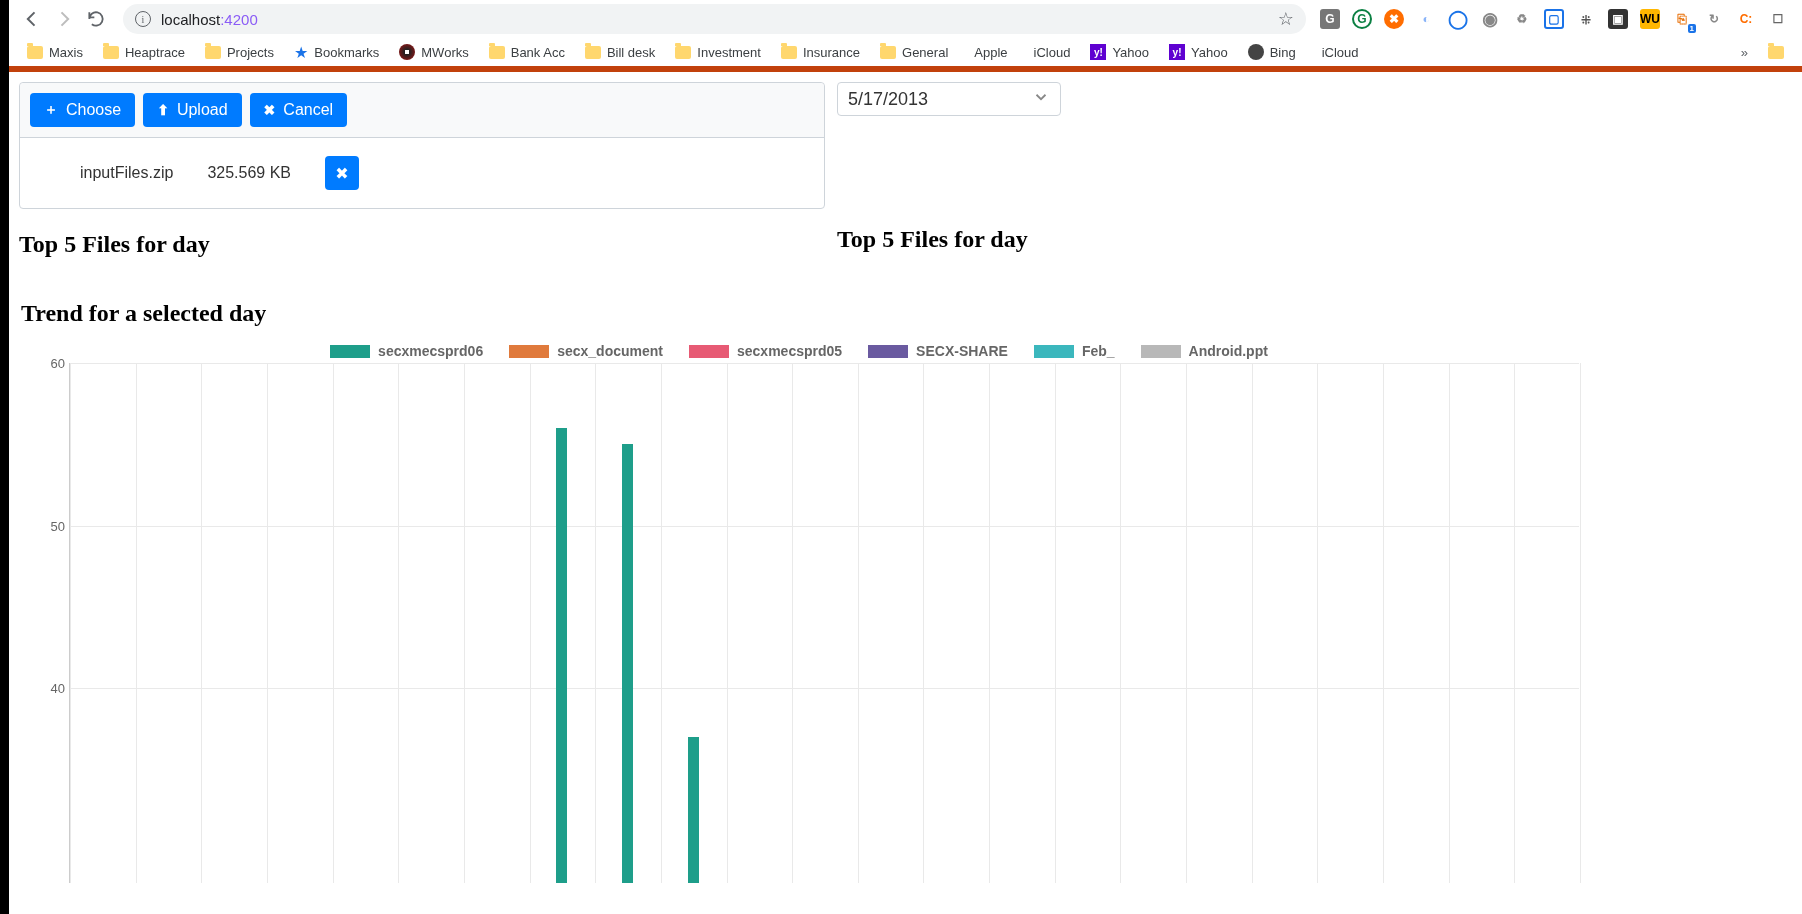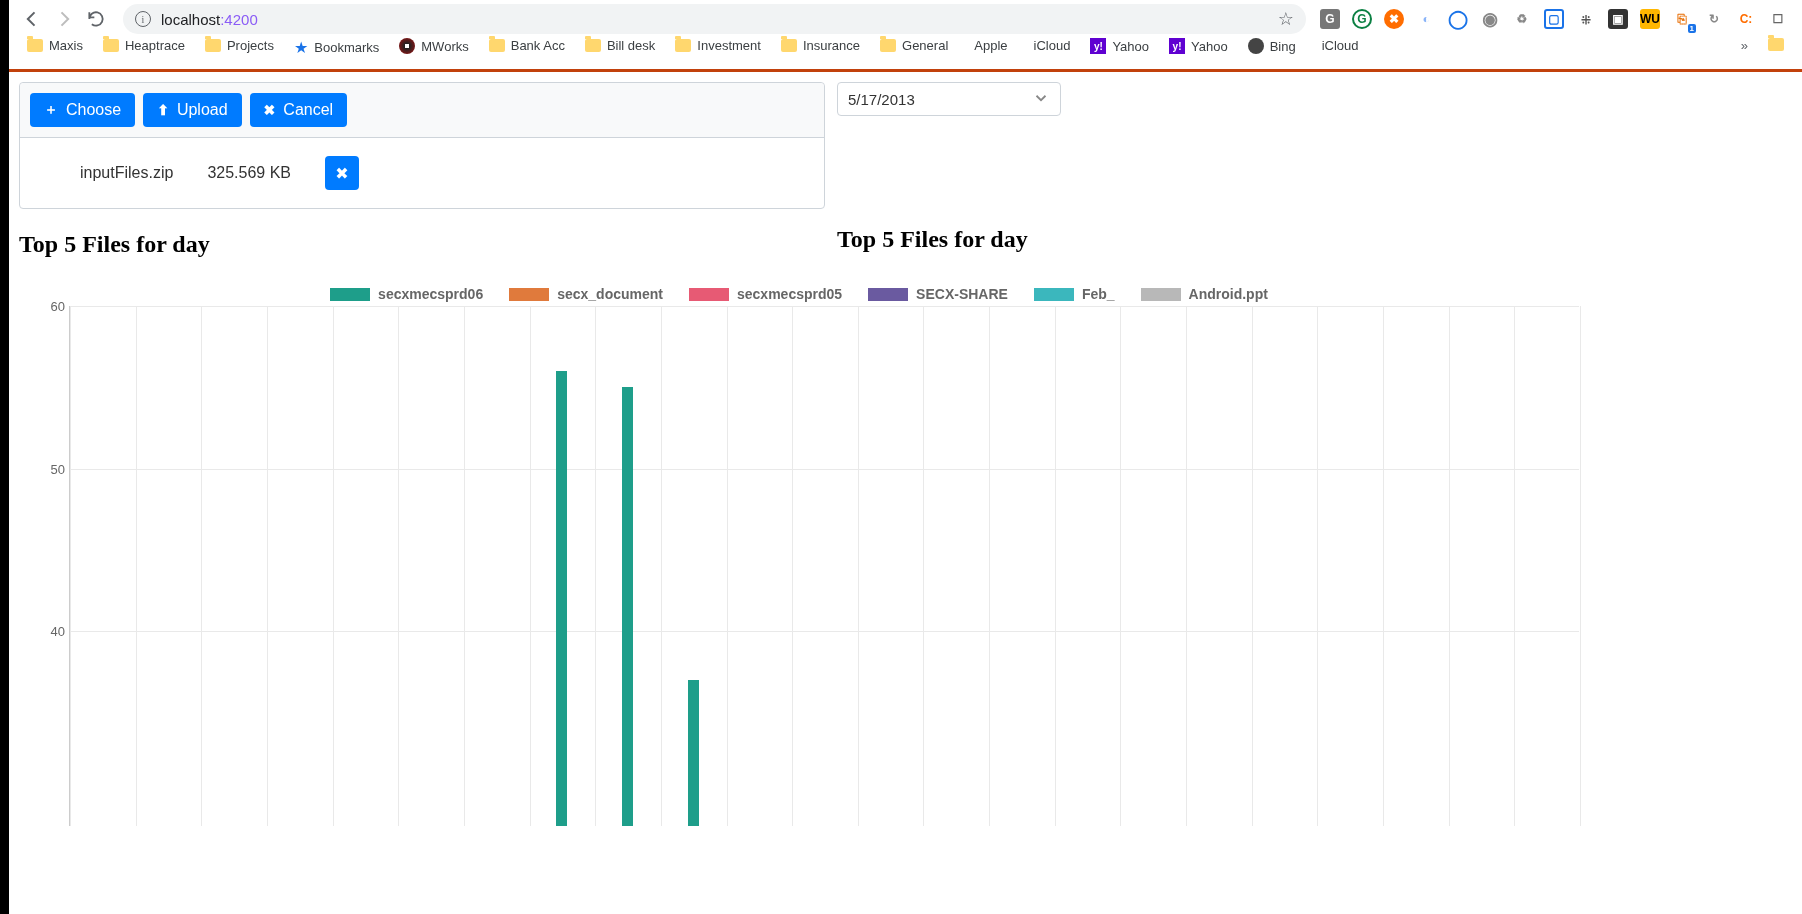--- a/index.html
+++ b/index.html
@@ -58,25 +58,25 @@
 .ext-ic {
   width: 20px; height: 20px;
   display: inline-flex; align-items: center; justify-content: center;
   font-size: 12px; font-weight: bold;
   border-radius: 3px;
 }
 
 
 .bookmarks-bar {
   display: flex;
-  align-items: flex-start;
+  align-items: center;
   height: 34px;
   padding: 0 18px;
   gap: 20px;
-  border-bottom: 3px solid #c2410c;
+  border-bottom: 6px solid #c2410c;
   background: #fff;
   font-size: 13px;
 }
 .bm-item {
   display: inline-flex;
   align-items: center;
   gap: 6px;
   color: #3c4043;
   cursor: pointer;
   white-space: nowrap;
@@ -172,21 +172,21 @@
 }
 
 .date-picker {
   width: 224px;
   height: 34px;
   border: 1px solid #ced4da;
   border-radius: 4px;
   display: flex;
   align-items: center;
   padding: 0 10px;
-  font-size: 15px;
+  font-size: 18px;
   color: #333;
   background: #fff;
 }
 .date-picker .chev {
   margin-left: auto;
   color: #888;
 }
 
 .section-heading {
   font-family: "Times New Roman", Times, serif;
@@ -398,20 +398,21 @@
         <svg width="18" height="18" viewBox="0 0 24 24" fill="none" stroke="#888" stroke-width="2.4">
             <path d="M6 9l6 6 6-6"></path>
           </svg>
       </span>
     </div>
 
     <div class="section-heading" style="margin-top:110px">Top 5 Files for day</div>
   </div>
 
   <div style="width:100%">
+    <div class="section-heading trend">Trend for a selected day</div>
 
     <div class="chart-wrap">
       <div class="legend-row" id="legend">
           <span class="leg-item">
             <span class="leg-swatch" style="background: rgb(30, 158, 138);"></span>
             <span>secxmecsprd06</span>
           </span>
           <span class="leg-item">
             <span class="leg-swatch" style="background: rgb(224, 122, 60);"></span>
             <span>secx_document</span>

